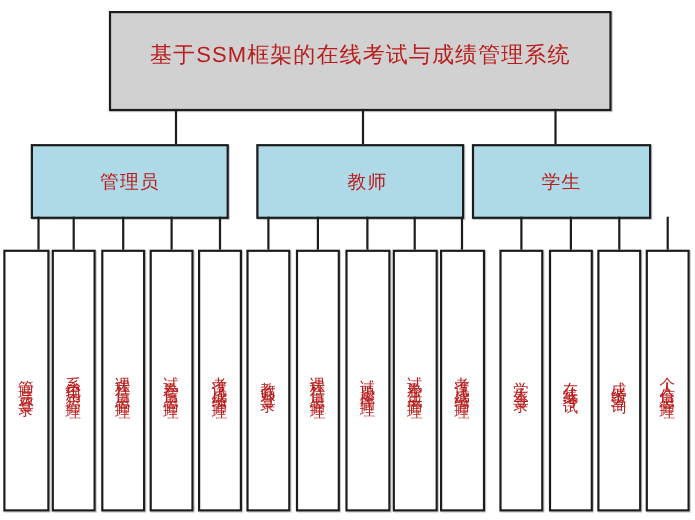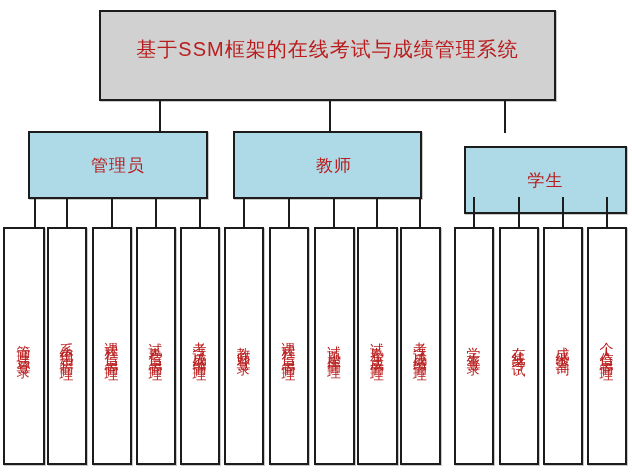--- a/index.html
+++ b/index.html
@@ -60,21 +60,21 @@
   <div class="vline" style="left:159px; top:99px;  height:34px;"></div>
   <div class="vline" style="left:329px; top:99px;  height:34px;"></div>
   <div class="vline" style="left:504px; top:99px;  height:34px;"></div>
 
   <div class="node branch" style="left:28px; top:131px; width:180px; height:68px;">
     <span>管理员</span>
   </div>
   <div class="node branch" style="left:233px; top:131px; width:189px; height:68px;padding-left:13px;">
     <span>教师</span>
   </div>
-  <div class="node branch" style="left:429px; top:146px; width:163px; height:68px;margin-left:35px;">
+  <div class="node branch" style="left:429px; top:131px; width:163px; height:68px;">
     <span>学生</span>
   </div>
 
   <div class="vline" style="left:34px;  top:197px; height:31px;"></div>
   <div class="vline" style="left:66px;  top:197px; height:31px;"></div>
   <div class="vline" style="left:111px; top:197px; height:31px;"></div>
   <div class="vline" style="left:155px; top:197px; height:31px;"></div>
   <div class="vline" style="left:199px; top:197px; height:31px;"></div>
   <div class="vline" style="left:243px; top:197px; height:31px;"></div>
   <div class="vline" style="left:288px; top:197px; height:31px;"></div>

